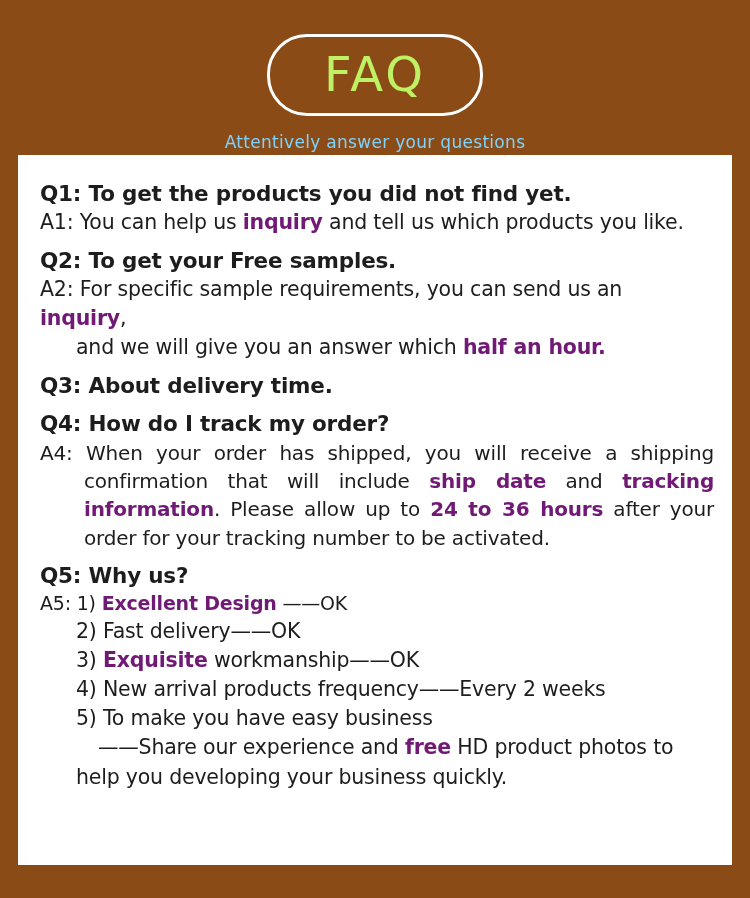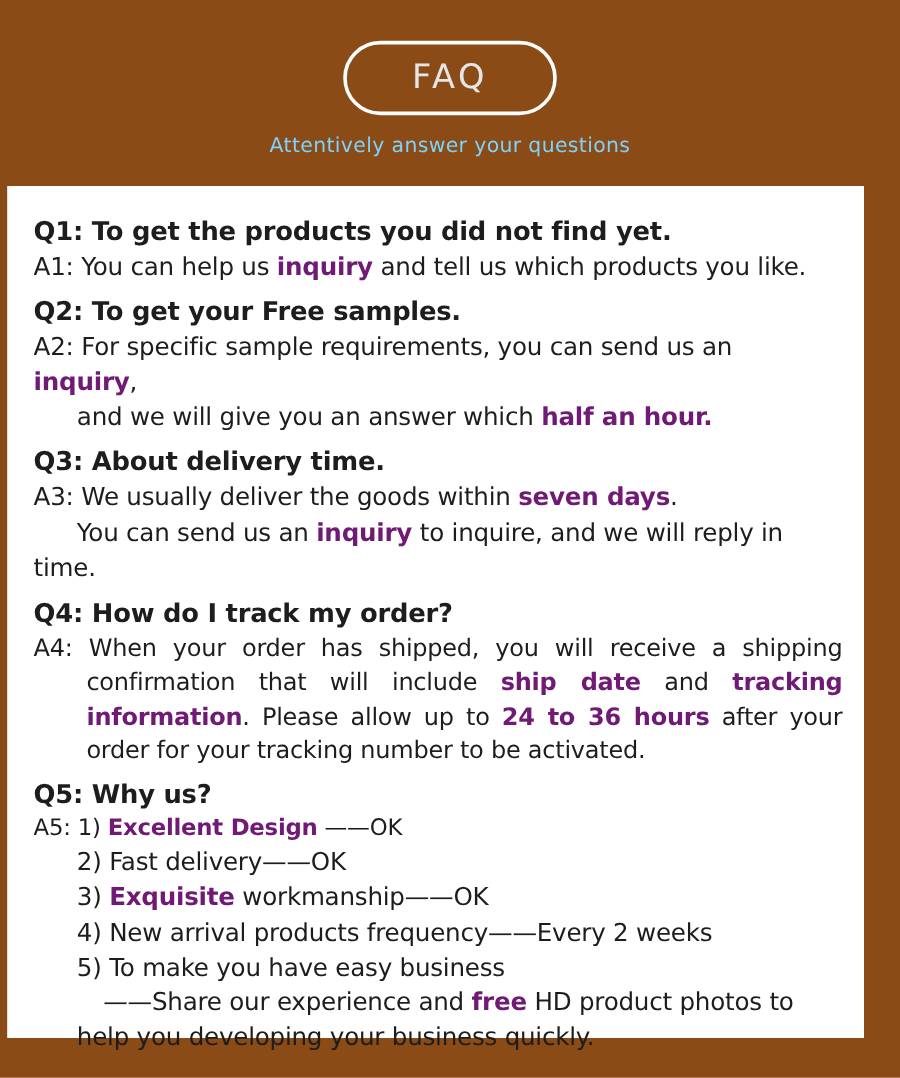--- a/index.html
+++ b/index.html
@@ -21,36 +21,36 @@
     box-sizing: border-box;
   }
   .header {
     padding-top: 34px;
     text-align: center;
   }
   .faq-badge {
     display: inline-block;
     border: 3px solid #ffffff;
     border-radius: 40px;
-    color: #e5e5e5;
-    font-size: 28px;
+    color: #bef264;
+    font-size: 48px;
     letter-spacing: 3px;
     padding: 13px 54px 15px 54px;
     line-height: 1;
     font-family: "DejaVu Sans", sans-serif;
   }
   .subtitle {
     margin-top: 16px;
     color: #7dd3fc;
     font-size: 17px;
     letter-spacing: 0.3px;
   }
   .card {
     position: absolute;
-    left: 6px;
+    left: 18px;
     top: 155px;
     width: 714px;
     height: 710px;
     background: #ffffff;
     box-sizing: border-box;
     padding: 24px 18px 10px 22px;
   }
   .qa {
     margin-bottom: 9px;
   }
@@ -127,25 +127,20 @@
       <div class="q">Q2: To get your Free samples.</div>
       <div class="a">
         <span class="lbl">A2:</span>
         <span>For specific sample requirements, you can send us an </span><span class="hl">inquiry</span><span>,</span><br>
         <span class="indent"></span><span>and we will give you an answer which </span><span class="hl">half an hour.</span>
       </div>
     </div>
 
     <div class="qa">
       <div class="q">Q3: About delivery time.</div>
-      <div class="a">
-        <span class="lbl">A3:</span>
-        <span>We usually deliver the goods within </span><span class="hl">seven days</span><span>.</span><br>
-        <span class="indent"></span><span>You can send us an </span><span class="hl">inquiry</span><span> to inquire, and we will reply in time.</span>
-      </div>
     </div>
 
     <div class="qa">
       <div class="q">Q4: How do I track my order?</div>
       <div class="a4-body">
         <span class="lbl">A4:</span>
         <span>When your order has shipped, you will receive a shipping confirmation that will include </span><span class="hl">ship date</span><span> and </span><span class="hl">tracking information</span><span>. Please allow up to </span><span class="hl">24 to 36 hours</span><span> after your order for your tracking number to be activated.</span>
       </div>
     </div>
 

